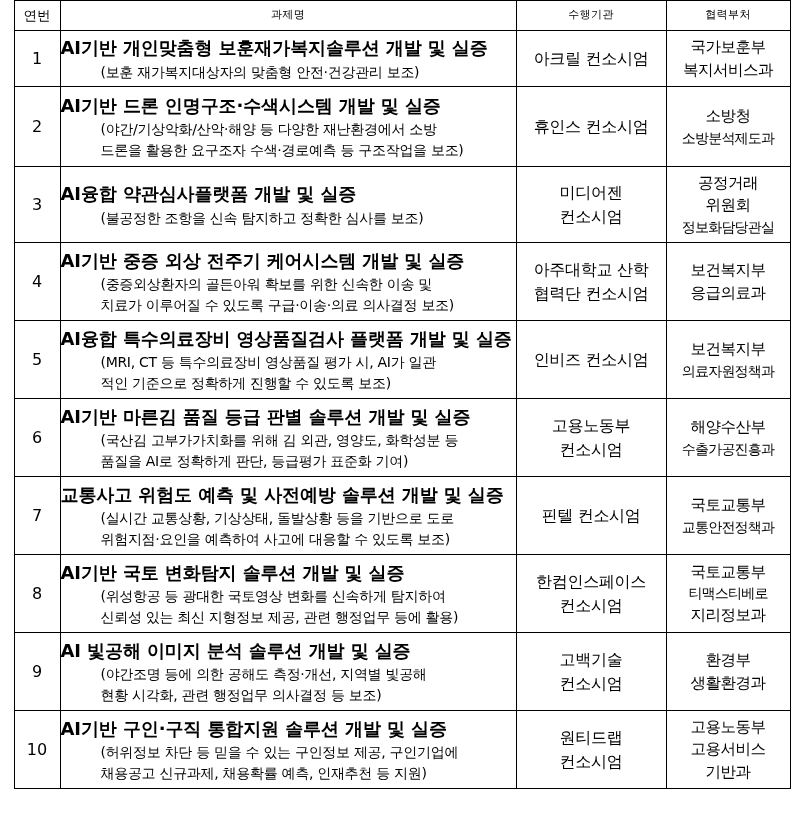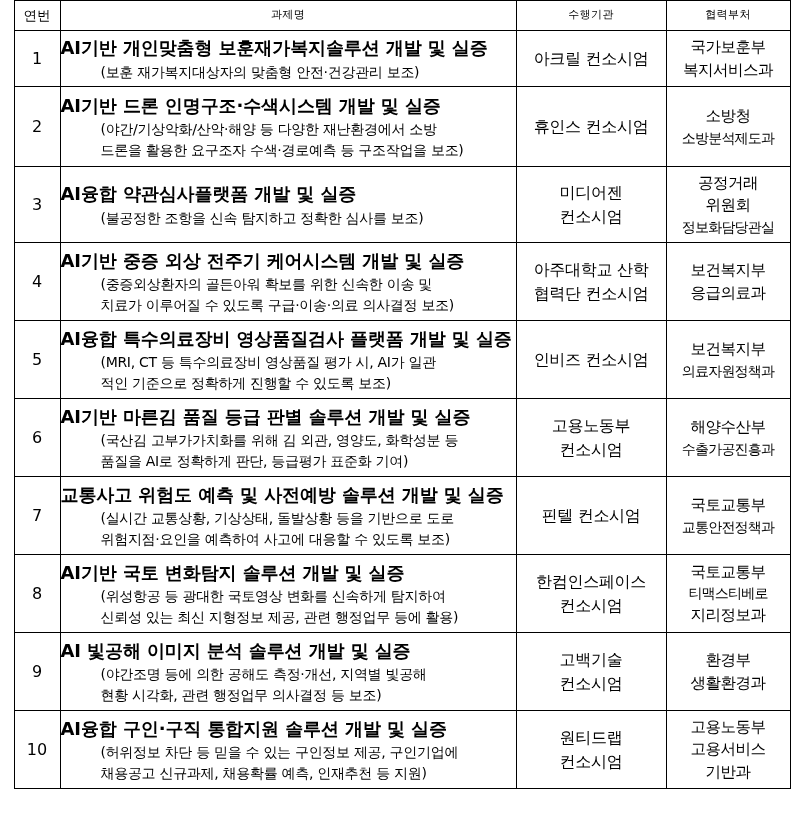--- a/index.html
+++ b/index.html
@@ -307,21 +307,21 @@
             <span class="oline">컨소시엄</span>
           </td>
           <td class="cell-ministry">
             <span class="mline">환경부</span>
             <span class="mline">생활환경과</span>
           </td>
         </tr>
         <tr class="r10">
           <td class="cell-no">10</td>
           <td class="cell-name">
-            <div class="task-title">AI융합 구인·구직 통합지원 솔루션 개발 및 실증</div>
+            <div class="task-title">AI기반 구인·구직 통합지원 솔루션 개발 및 실증</div>
             <div class="task-desc">
               <span class="dline">(허위정보 차단 등 믿을 수 있는 구인정보 제공, 구인기업에</span>
               <span class="dline">채용공고 신규과제, 채용확률 예측, 인재추천 등 지원)</span>
             </div>
           </td>
           <td class="cell-org">
             <span class="oline">원티드랩</span>
             <span class="oline">컨소시엄</span>
           </td>
           <td class="cell-ministry">

